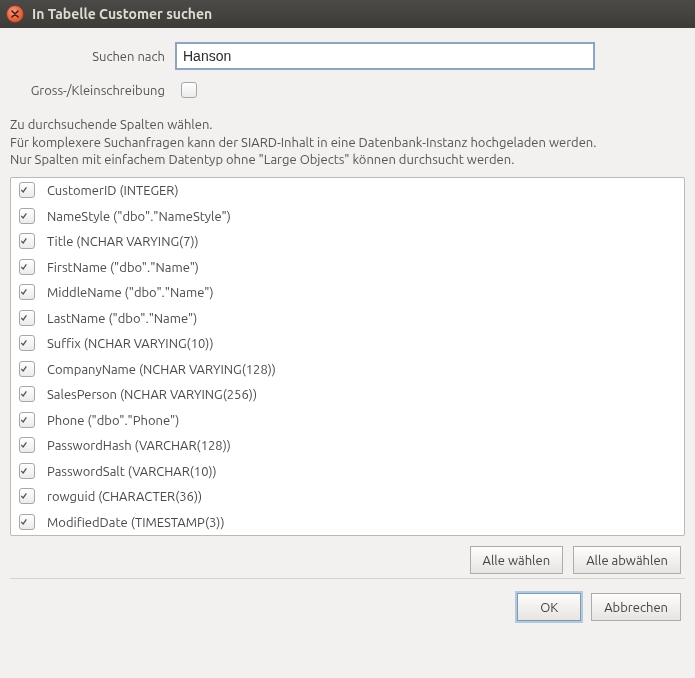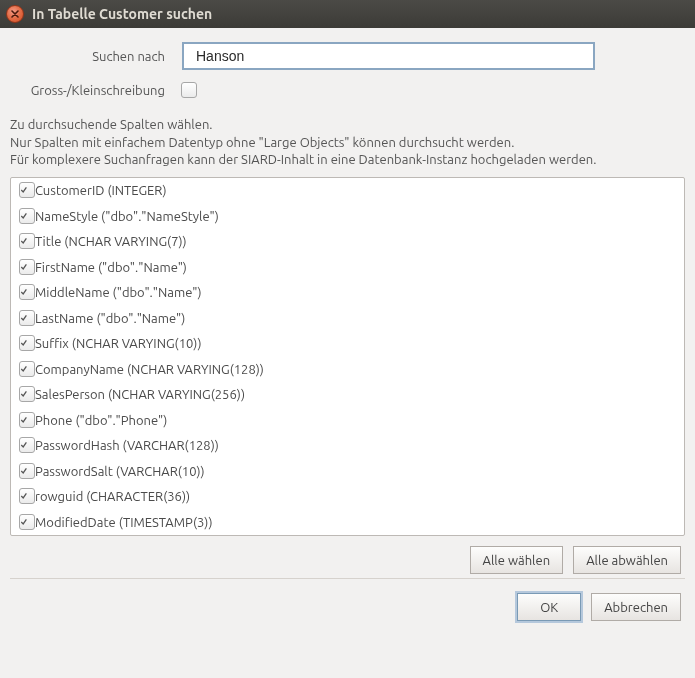--- a/index.html
+++ b/index.html
@@ -42,31 +42,31 @@
   .body {
     flex: 1;
     padding: 8px 10px 10px 10px;
     display: flex;
     flex-direction: column;
   }
   .form-row {
     display: flex;
     align-items: center;
     margin: 6px 0;
-    gap: 17px;
+    gap: 10px;
   }
   .form-row .lbl {
     width: 155px;
     text-align: right;
     color: #555;
   }
   .search-input {
     flex: 1;
     height: 28px;
-    padding: 3px 12px;
+    padding: 3px 6px;
     font-size: 14px;
     border: 2px solid #8aa6c1;
     background: #fff;
     outline: none;
     color: #2b2b2b;
     margin-right: 90px;
   }
   .cb {
     width: 16px; height: 16px;
     border: 1px solid #a7a7a7;
@@ -95,20 +95,21 @@
   .col-list {
     border: 1px solid #bdb9b5;
     background: #fff;
     flex: 0 0 auto;
     border-radius: 2px;
     overflow-y: auto;
   }
   .col-item {
     display: flex;
     align-items: center;
+    gap: 12px;
     padding: 4px 8px;
     height: 25.5px;
     color: #4b4b4b;
   }
   .col-item .col-label { font-size: 13px; }
 
   .btn-row {
     display: flex;
     justify-content: flex-end;
     gap: 10px;
@@ -161,22 +162,22 @@
 
     <div class="form-row" style="gap:16px;">
       <div class="lbl">Gross-/Kleinschreibung</div>
       <span class="cb" id="case-cb">
         
       </span>
     </div>
 
     <div class="instructions">
       <div>Zu durchsuchende Spalten wählen.</div>
+      <div>Für komplexere Suchanfragen kann der SIARD-Inhalt in eine Datenbank-Instanz hochgeladen werden.</div>
       <div>Nur Spalten mit einfachem Datentyp ohne "Large Objects" können durchsucht werden.</div>
-      <div>Für komplexere Suchanfragen kann der SIARD-Inhalt in eine Datenbank-Instanz hochgeladen werden.</div>
     </div>
 
     <div class="col-list" id="col-list">
         <div class="col-item">
           <span class="cb checked">
             <svg viewBox="0 0 12 12">
               <path d="M2 6 L5 9 L10 2" stroke="#555" stroke-width="2" fill="none"></path>
             </svg>
           </span>
           <span class="col-label">CustomerID (INTEGER)</span>

